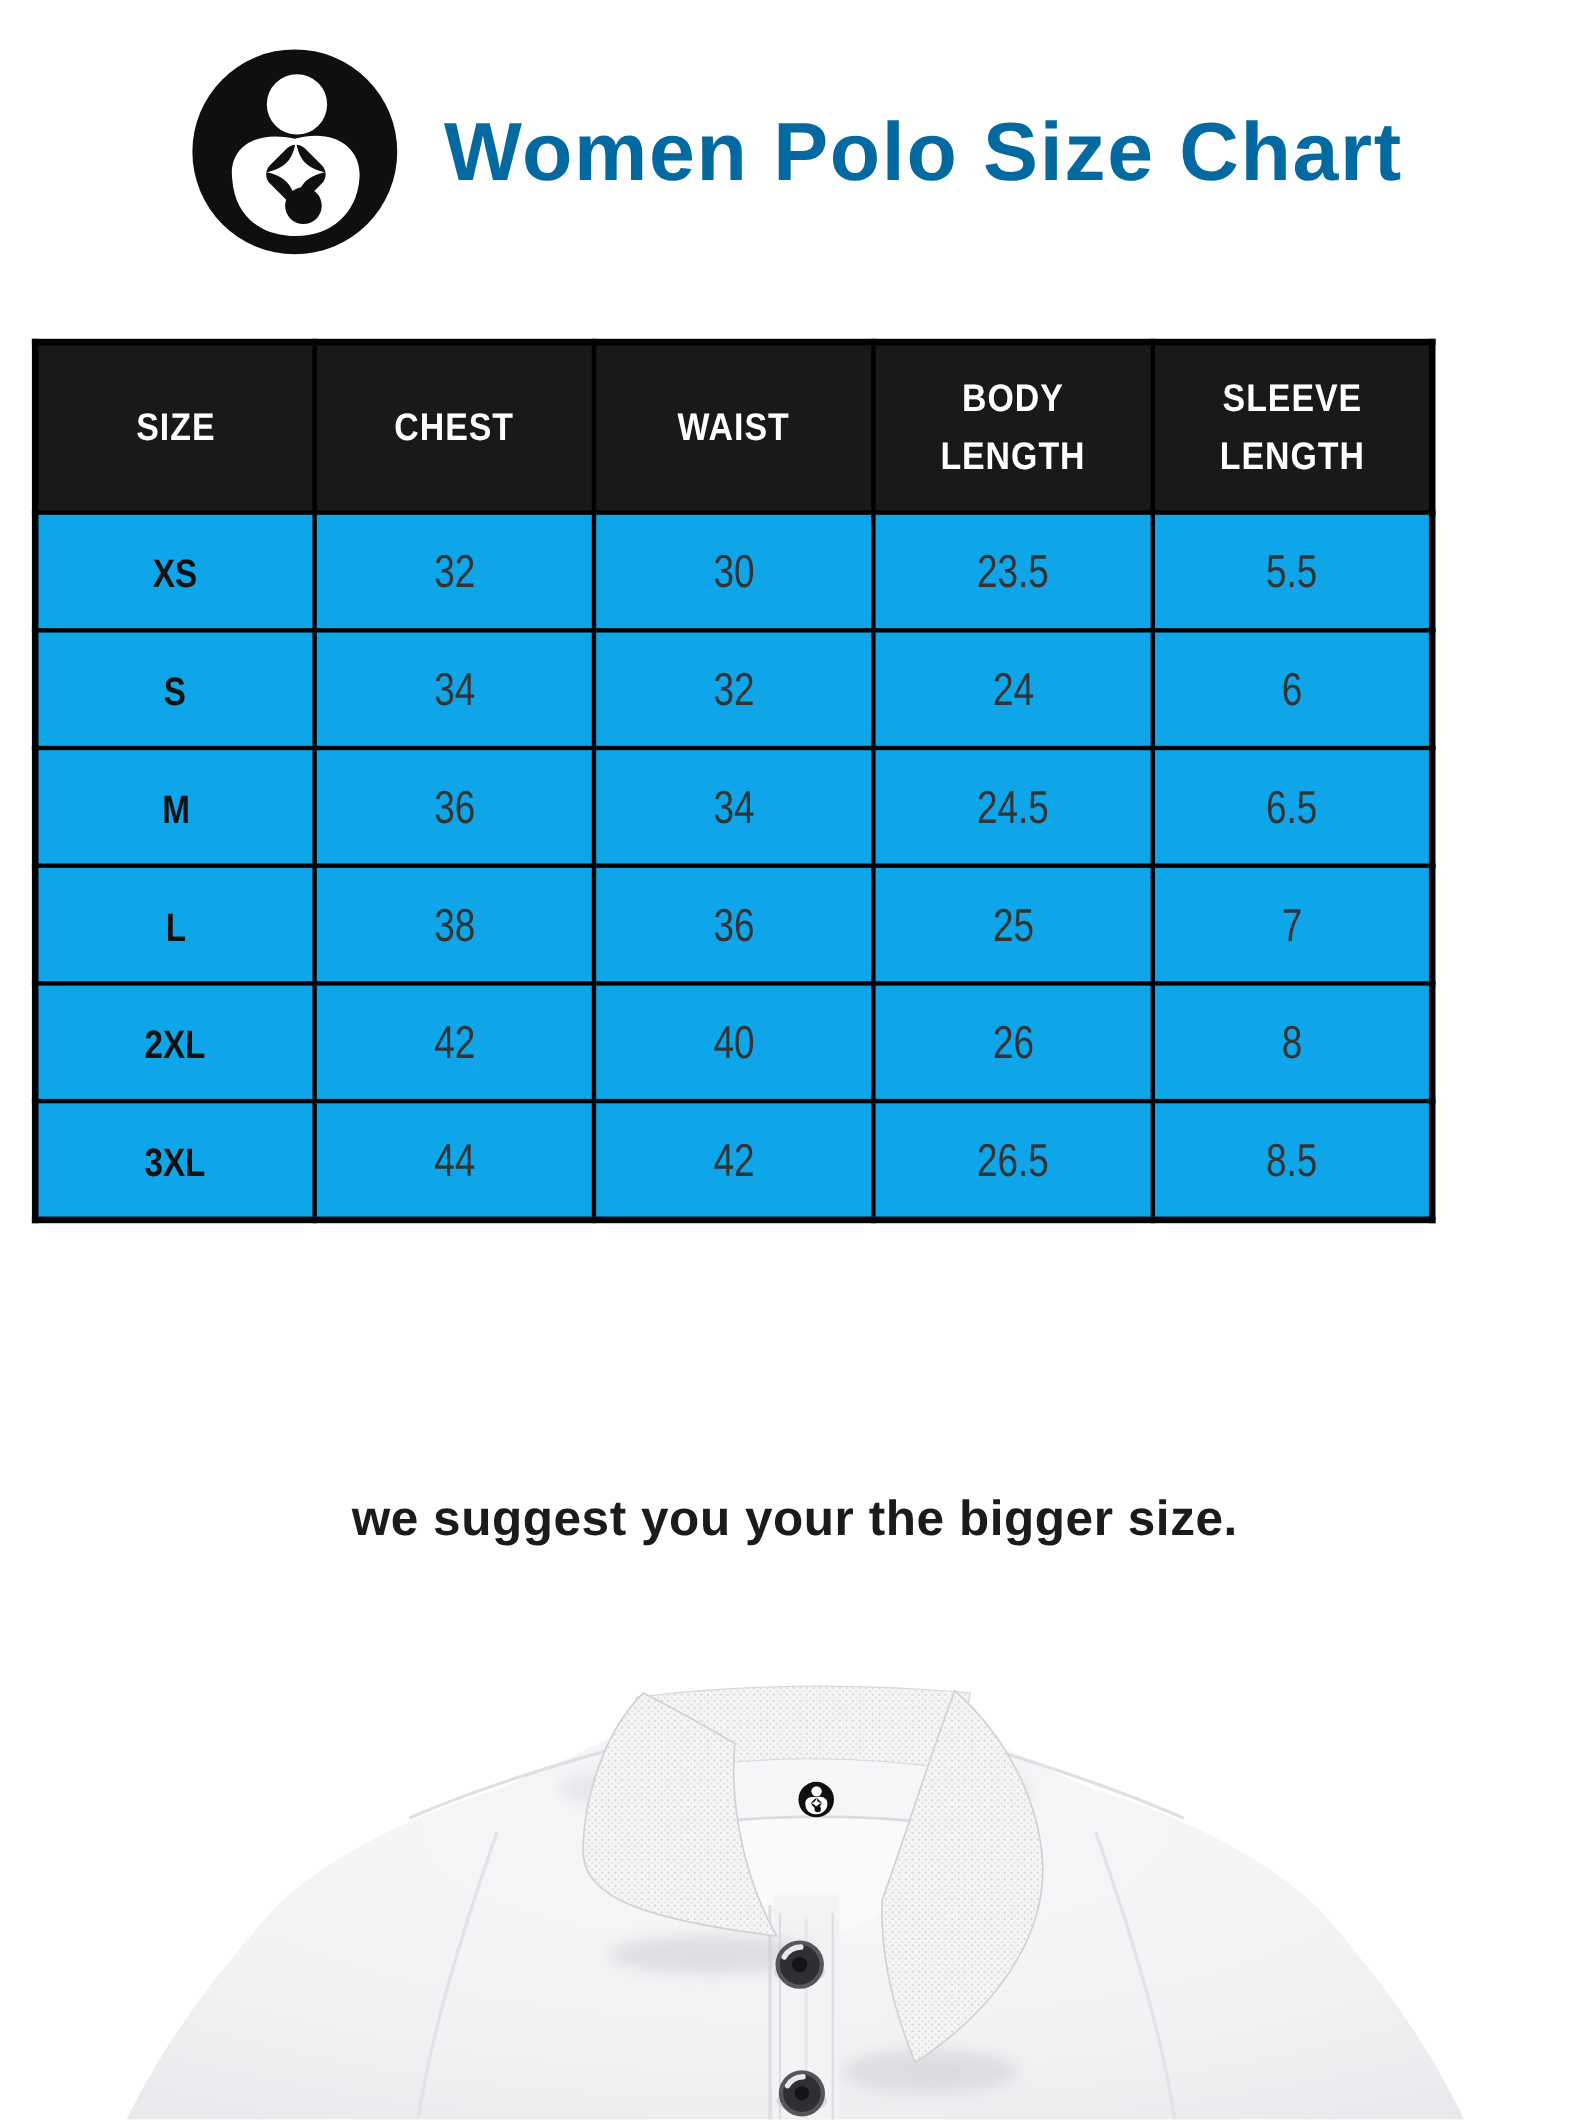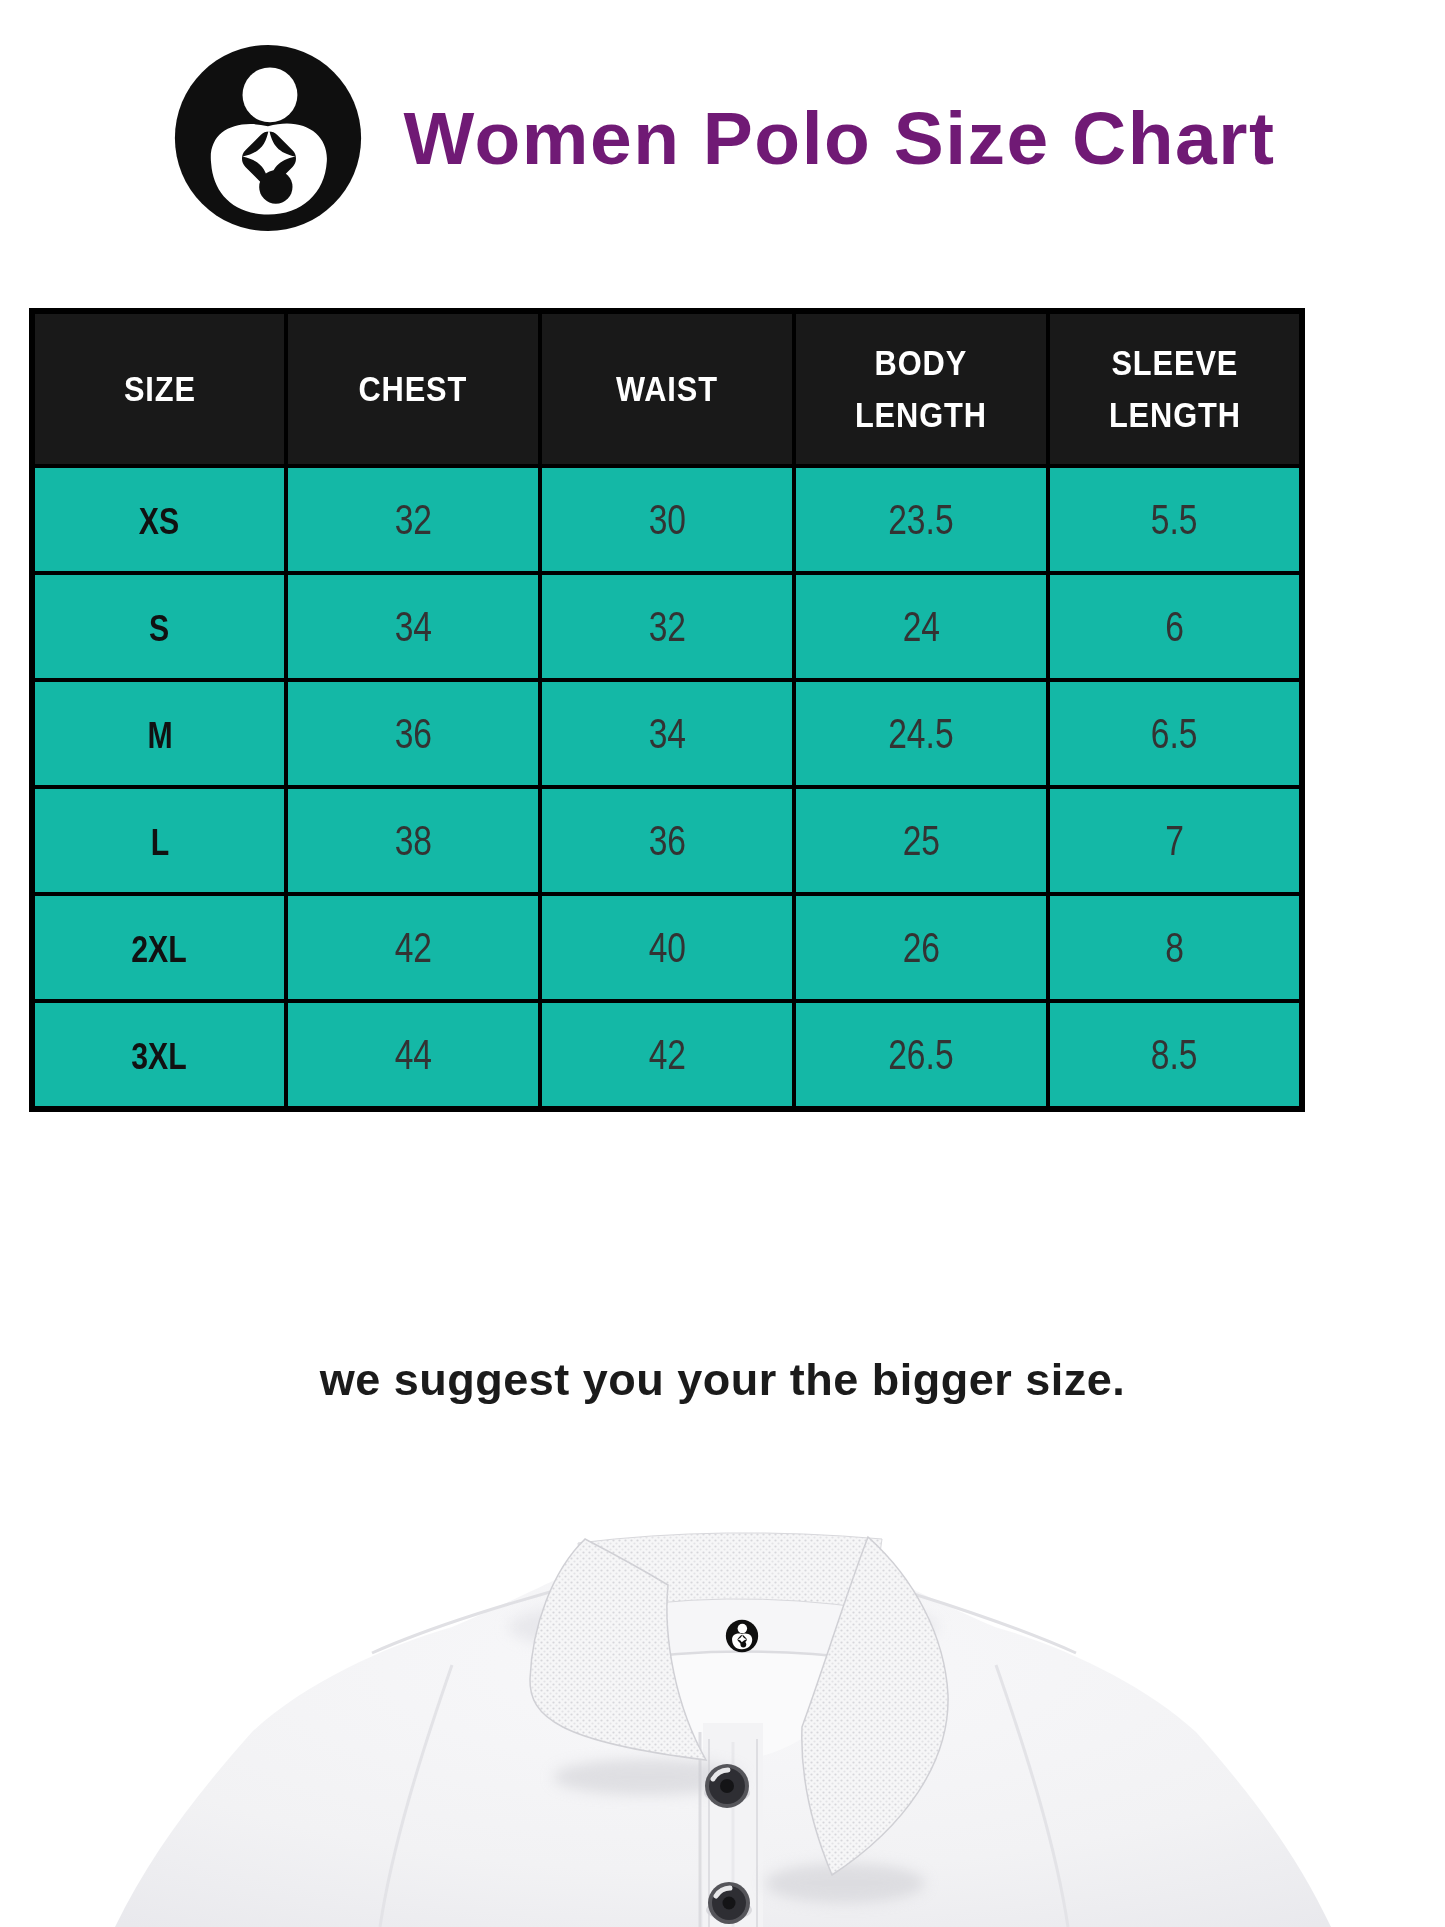--- a/index.html
+++ b/index.html
@@ -8,37 +8,37 @@
     background:#ffffff; font-family:"Liberation Sans", sans-serif;
   }
 
   
   .brand {
     position:absolute; top:40px; left:0; width:100%;
     display:flex; align-items:center; justify-content:center; gap:38px;
   }
   .brand .logo { width:196px; height:196px; flex:0 0 auto; }
   .title {
-    margin:0; font-size:75px; font-weight:700; color:#701a75; letter-spacing:1.5px;
+    margin:0; font-size:75px; font-weight:700; color:#0369a1; letter-spacing:1.5px;
     white-space:nowrap;
   }
 
   
   .size-table {
     position:absolute; top:308px; left:29px; width:1276px;
     border-collapse:collapse; table-layout:fixed; border:6px solid #000;
   }
   .size-table th, .size-table td {
     border:4px solid #000; text-align:center; vertical-align:middle; padding:0;
   }
   .size-table thead th {
     height:150px; background:#191919; color:#ffffff;
     font-size:35px; font-weight:700; letter-spacing:1px;
   }
-  .size-table tbody td { height:103px; background:#14b8a6; font-size:42px; color:#333333; }
+  .size-table tbody td { height:103px; background:#0ea5e9; font-size:42px; color:#333333; }
   .thx { display:inline-block; transform:scaleX(0.88); transform-origin:center; line-height:1.5; max-width:8ch; }
   .cx  { display:inline-block; transform:scaleX(0.80); transform-origin:center; font-weight:400; }
   .size-cell .cx { transform:scaleX(0.84); font-weight:700; color:#111111; font-size:36px; }
 
   
   .note {
     position:absolute; top:1346px; left:0; width:100%;
     text-align:center; font-size:45px; font-weight:700; color:#1b1b1b;
     line-height:1.5; letter-spacing:0.5px;
   }

